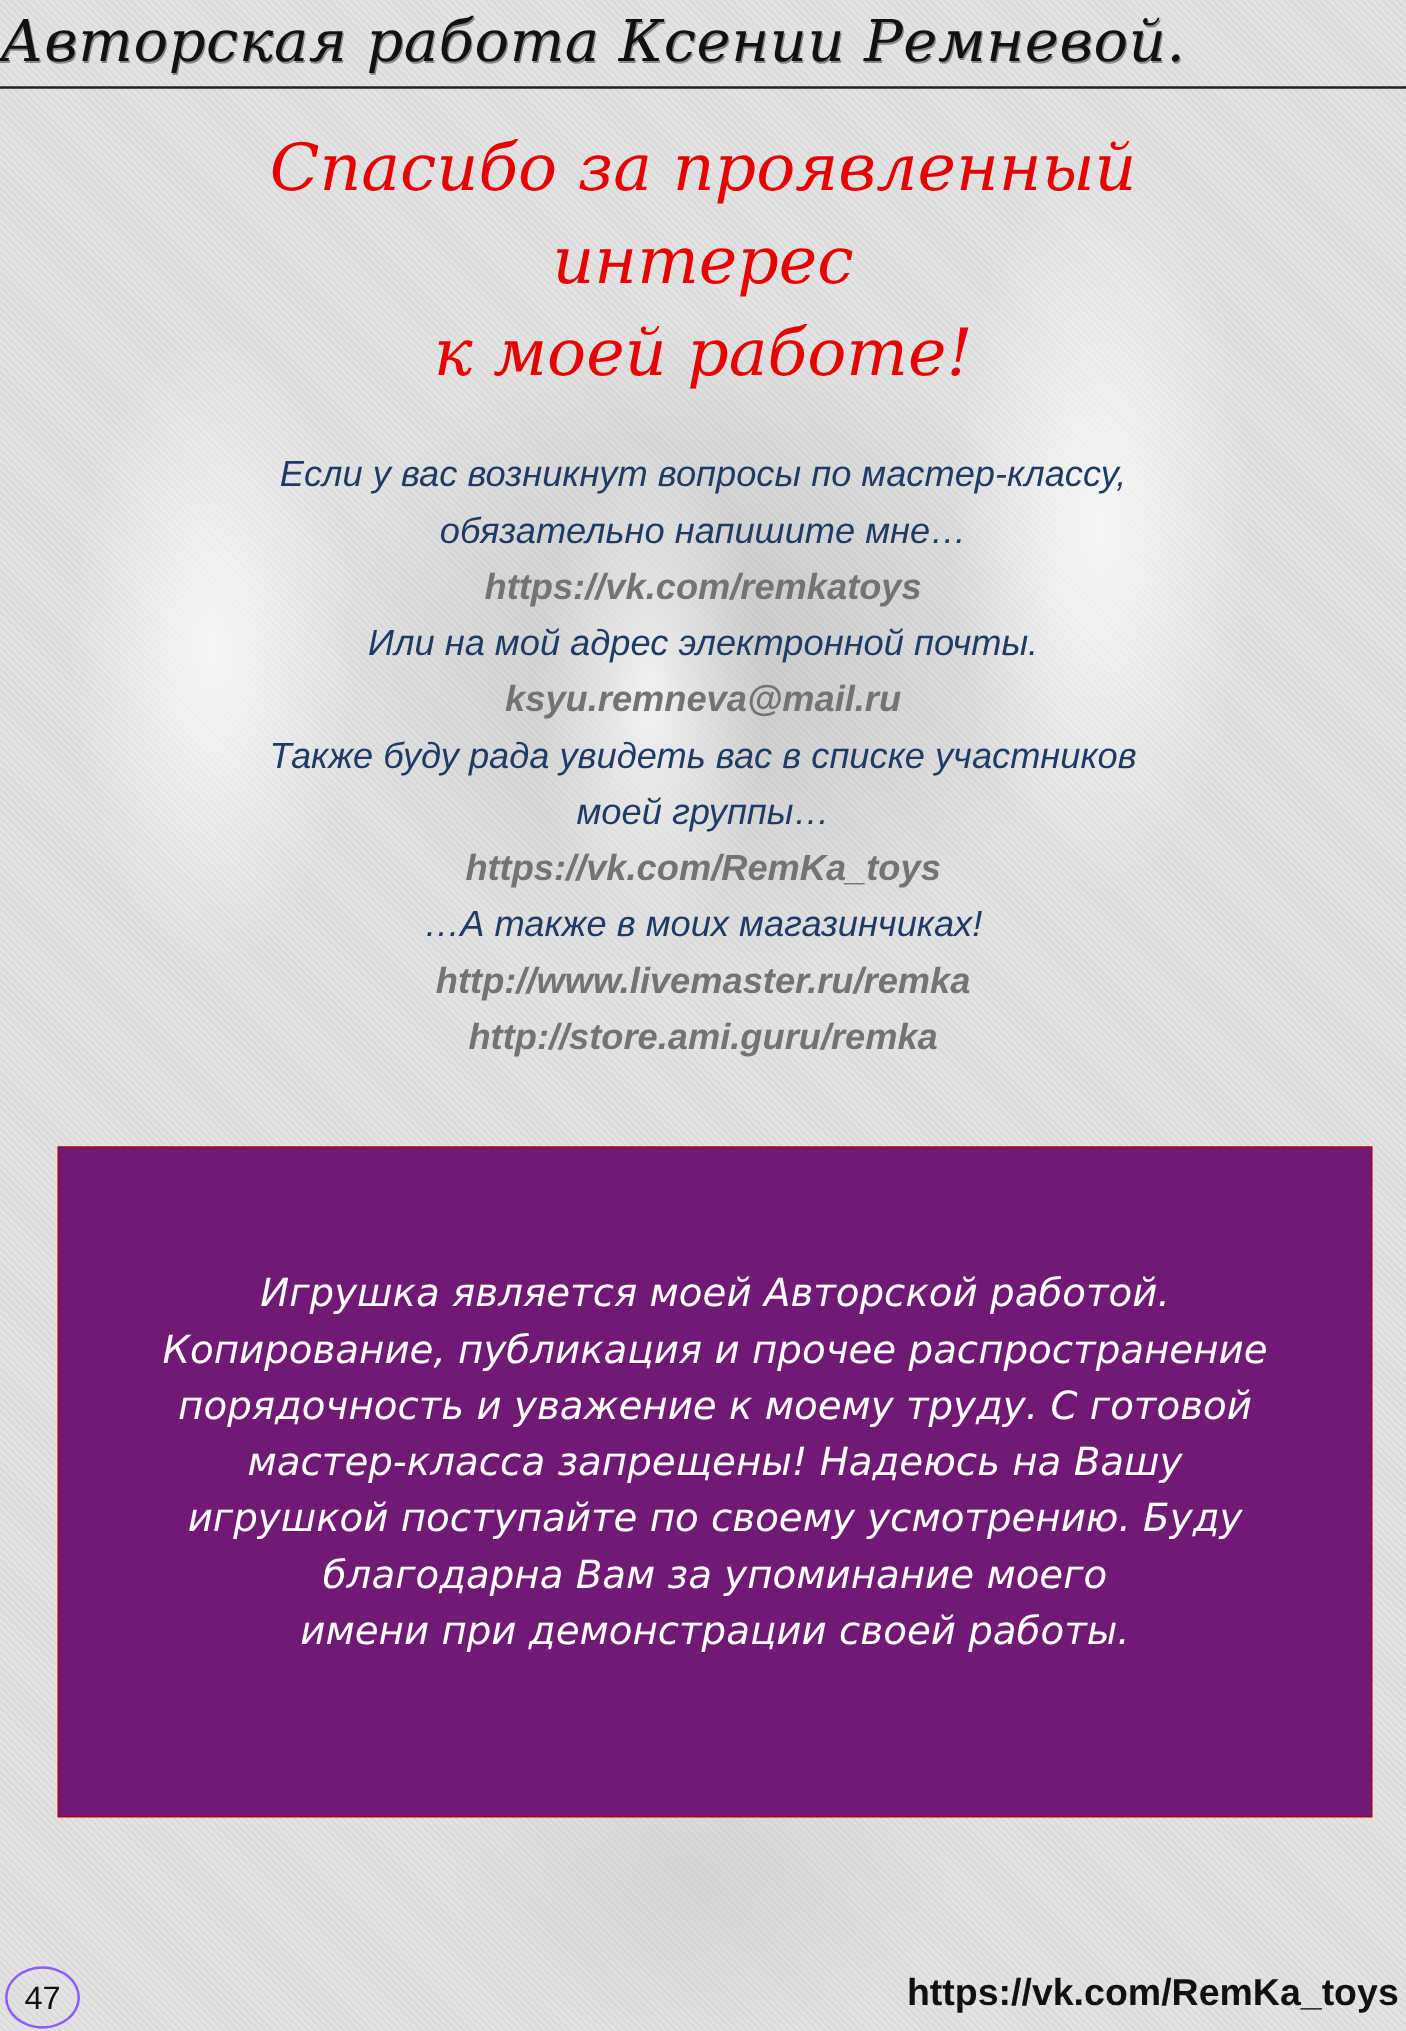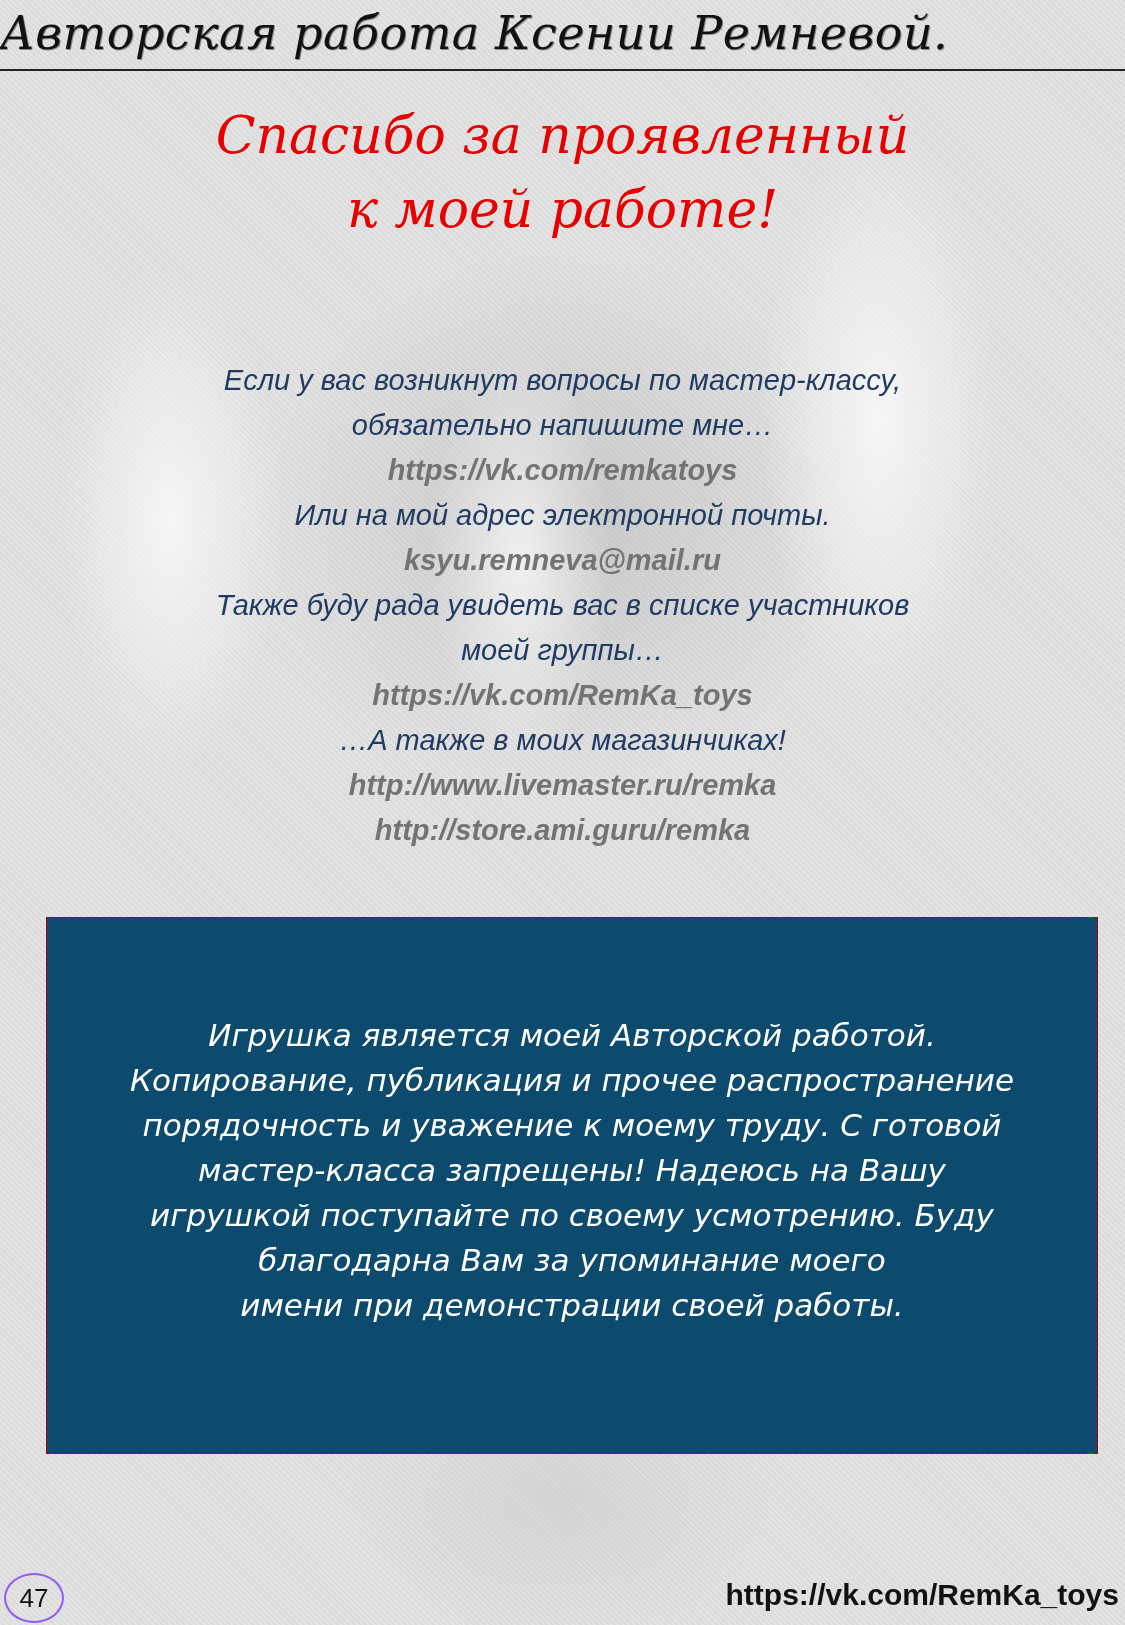--- a/index.html
+++ b/index.html
@@ -52,21 +52,21 @@
       position: absolute; left: 0; top: 358px; width: 1125px;
       text-align: center;
       font-family: Liberation Sans, sans-serif;
       font-size: 29px;
       line-height: 45px;
     }
     .contacts .plain { color: #1f3b64; font-style: italic; }
     .contacts .link { color: #737373; font-style: italic; font-weight: bold; }
     .notice {
       position: absolute; left: 47px; top: 918px; width: 1050px; height: 535px;
-      background: #0c4a6e;
+      background: #701a75;
       box-shadow: 0 0 0 1px #b00000;
       display: flex; align-items: center; justify-content: center;
     }
     .notice-text {
       width: 1000px;
       text-align: center;
       color: #ffffff;
       font-family: "DejaVu Sans", sans-serif;
       font-style: italic;
       font-size: 31px;
@@ -90,20 +90,21 @@
 
 <div class="bg"></div>
 
 <div class="header">
   <div class="header-title">Авторская работа Ксении Ремневой.</div>
   <div class="header-rule"></div>
 </div>
 
 <div class="thanks">
   <div>Спасибо за проявленный</div>
+  <div>интерес</div>
   <div>к моей работе!</div>
 </div>
 
 <div class="contacts">
   <div class="plain">Если у вас возникнут вопросы по мастер-классу,</div>
   <div class="plain">обязательно напишите мне…</div>
   <div class="link">https://vk.com/remkatoys</div>
   <div class="plain">Или на мой адрес электронной почты.</div>
   <div class="link">ksyu.remneva@mail.ru</div>
   <div class="plain">Также буду рада увидеть вас в списке участников</div>

